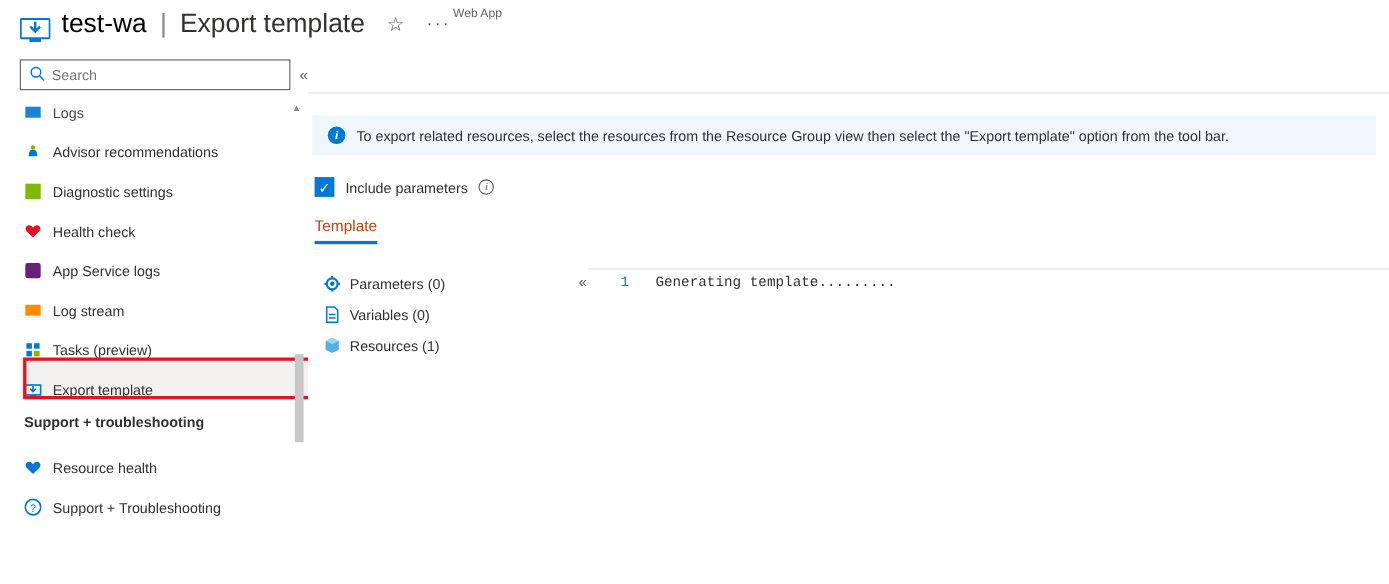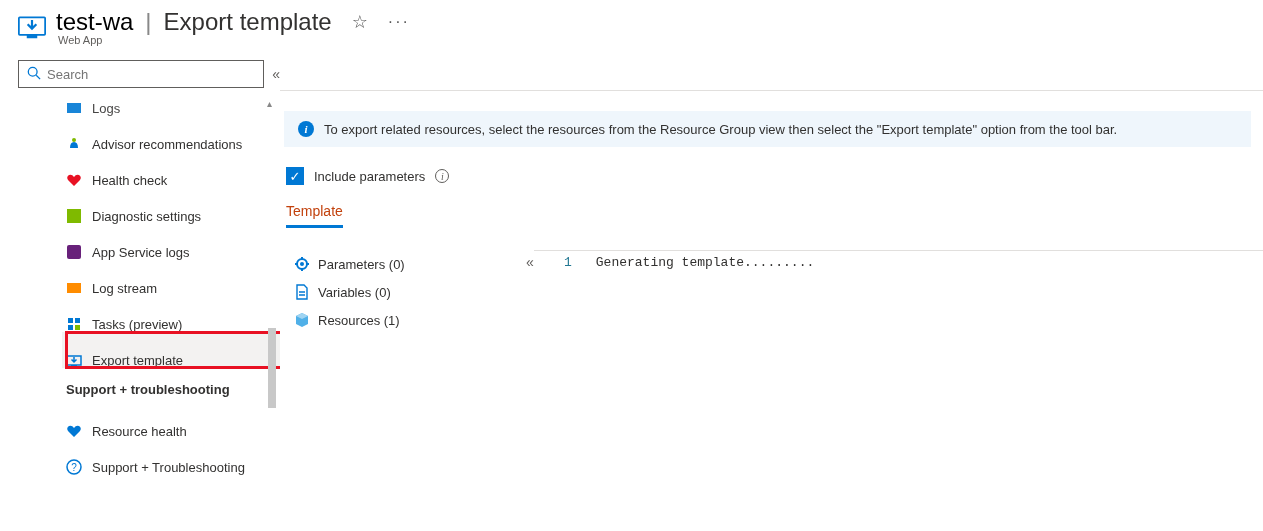--- a/index.html
+++ b/index.html
@@ -17,21 +17,21 @@
       align-items: flex-start;
       padding: 8px 18px 6px 18px;
       gap: 10px;
     }
     .resource-icon {
       width: 28px;
       height: 28px;
       flex-shrink: 0;
       margin-top: 4px;
     }
-    .title-block { display: flex; flex-direction: column; }
+    .title-block { display: flex; }
     .title-line { display: flex; align-items: center; gap: 8px; }
     .resource-name { font-size: 24px; font-weight: 400; color: #000; }
     .divider-bar { font-size: 24px; color: #888; font-weight: 300; margin: 0 4px; }
     .page-title { font-size: 24px; font-weight: 400; color: #323130; }
     .star { font-size: 18px; color: #555; margin-left: 12px; cursor: pointer; }
     .dots { font-size: 16px; color: #555; margin-left: 12px; cursor: pointer; letter-spacing: 2px; }
     .resource-type { font-size: 11px; color: #605e5c; margin-left: 2px; margin-top: -2px; }
 
     .body {
       display: flex;
@@ -60,21 +60,20 @@
       color: #323130;
       flex: 1;
       background: transparent;
     }
     .collapse-chevron { color: #605e5c; font-size: 14px; cursor: pointer; }
 
     .nav-scroll {
       height: 420px;
       overflow: hidden;
       position: relative;
-      margin-left: 44px;
     }
     .scrollbar {
       position: absolute;
       right: 4px;
       top: 0;
       width: 8px;
       height: 420px;
       background: transparent;
     }
     .scroll-up { position: absolute; top: 0; font-size: 10px; color: #888; left: -1px; }
@@ -251,29 +250,29 @@
 
       <div class="nav-item">
         <span class="nav-icon"><svg viewBox="0 0 16 16">
               <path d="M4 12 Q4 6 8 6 Q12 6 12 12 Z" fill="#0078d4"></path>
               <circle cx="8" cy="4" r="2" fill="#7fba00"></circle>
             </svg></span>
         <span>Advisor recommendations</span>
       </div>
       <div class="nav-item">
         <span class="nav-icon"><svg viewBox="0 0 16 16">
+              <rect x="1" y="1" width="14" height="14" fill="#7fba00"></rect>
+            </svg></span>
+        <span>Diagnostic settings</span>
+      </div>
+      <div class="nav-item">
+        <span class="nav-icon"><svg viewBox="0 0 16 16">
               <path d="M8 14 L2 8 Q0 5 3 3 Q6 2 8 5 Q10 2 13 3 Q16 5 14 8 Z" fill="#e81123"></path>
             </svg></span>
         <span>Health check</span>
-      </div>
-      <div class="nav-item">
-        <span class="nav-icon"><svg viewBox="0 0 16 16">
-              <rect x="1" y="1" width="14" height="14" fill="#7fba00"></rect>
-            </svg></span>
-        <span>Diagnostic settings</span>
       </div>
       <div class="nav-item">
         <span class="nav-icon"><svg viewBox="0 0 16 16">
               <rect x="1" y="1" width="14" height="14" rx="2" fill="#68217a"></rect>
             </svg></span>
         <span>App Service logs</span>
       </div>
       <div class="nav-item">
         <span class="nav-icon"><svg viewBox="0 0 16 16">
               <rect x="1" y="3" width="14" height="10" fill="#ff8c00"></rect>

